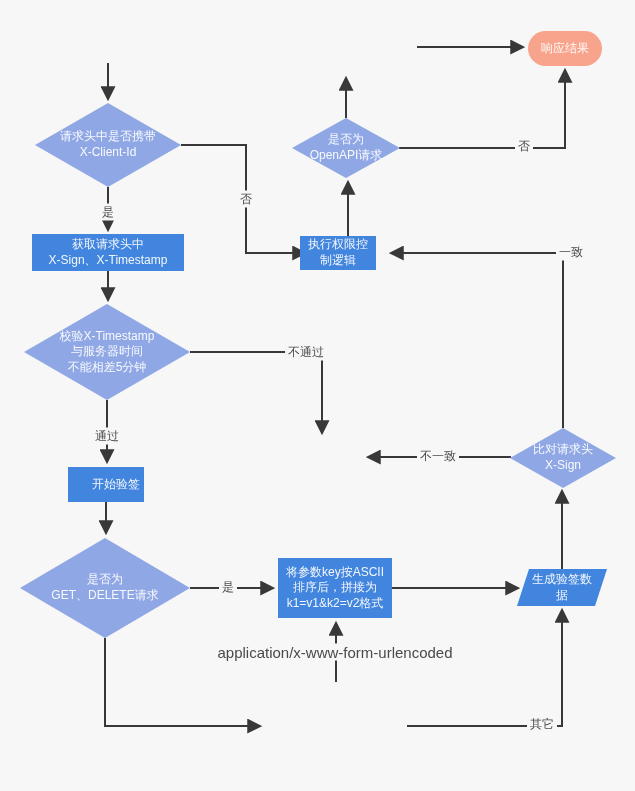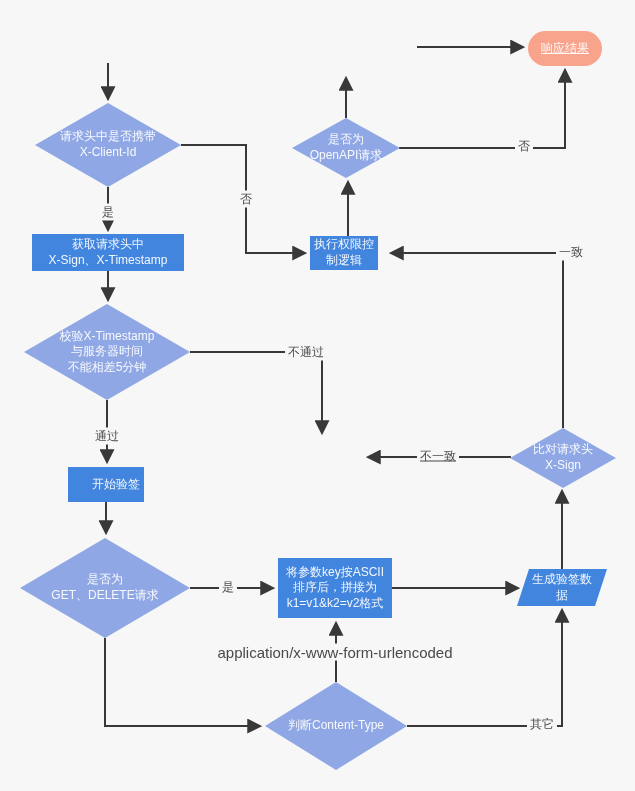--- a/index.html
+++ b/index.html
@@ -107,52 +107,51 @@
 X-Client-Id</div>
 
   <div class="node process" style="left:32px; top:234px; width:152px; height:37px;">获取请求头中
 X-Sign、X-Timestamp</div>
 
   <div class="node decision" style="left:24px; top:304px; width:166px; height:96px;">校验X-Timestamp
 与服务器时间
 不能相差5分钟</div>
 
 
-  <div class="node terminal" style="left:528px; top:31px; width:74px; height:35px;text-decoration:underline;">响应结果</div>
+  <div class="node terminal" style="left:528px; top:31px; width:74px; height:35px;">响应结果</div>
 
   <div class="node decision" style="left:292px; top:118px; width:108px; height:60px;">是否为
 OpenAPI请求</div>
 
-  <div class="node process" style="left:310px; top:236px; width:68px; height:34px;font-family:Liberation Serif, serif;">执行权限控
+  <div class="node process" style="left:300px; top:236px; width:76px; height:34px;font-family:Liberation Serif, serif;">执行权限控
 制逻辑</div>
 
 
   <div class="node process" style="left:68px; top:467px; width:76px; height:35px;padding-left:20px;">开始验签</div>
 
   <div class="node decision" style="left:20px; top:538px; width:170px; height:100px;">是否为
 GET、DELETE请求</div>
 
   <div class="node process" style="left:278px; top:558px; width:114px; height:60px;">将参数key按ASCII
 排序后，拼接为
 k1=v1&amp;k2=v2格式</div>
 
   <div class="node para" style="left:523px; top:569px; width:78px; height:37px;">
     <span class="para-text">生成验签数
 据</span>
   </div>
 
   <div class="node decision" style="left:510px; top:428px; width:106px; height:60px;">比对请求头
 X-Sign</div>
 
-  <div class="node decision" style="left:265px; top:682px; width:142px; height:88px;">判断Content-Type</div>
 
   <span class="edge-label" style="left:108px; top:212px;">是</span>
   <span class="edge-label" style="left:246px; top:199px;">否</span>
   <span class="edge-label" style="left:524px; top:146px;">否</span>
   <span class="edge-label" style="left:571px; top:252px;">一致</span>
   <span class="edge-label" style="left:306px; top:352px;">不通过</span>
   <span class="edge-label" style="left:107px; top:436px;">通过</span>
-  <span class="edge-label" style="left:438px; top:456px;text-decoration:underline;">不一致</span>
+  <span class="edge-label" style="left:438px; top:456px;">不一致</span>
   <span class="edge-label" style="left:228px; top:587px;">是</span>
   <span class="edge-label small" style="left:335px; top:652px;">application/x-www-form-urlencoded</span>
   <span class="edge-label" style="left:542px; top:724px;">其它</span>
 
 </div>
 
 </body></html>

